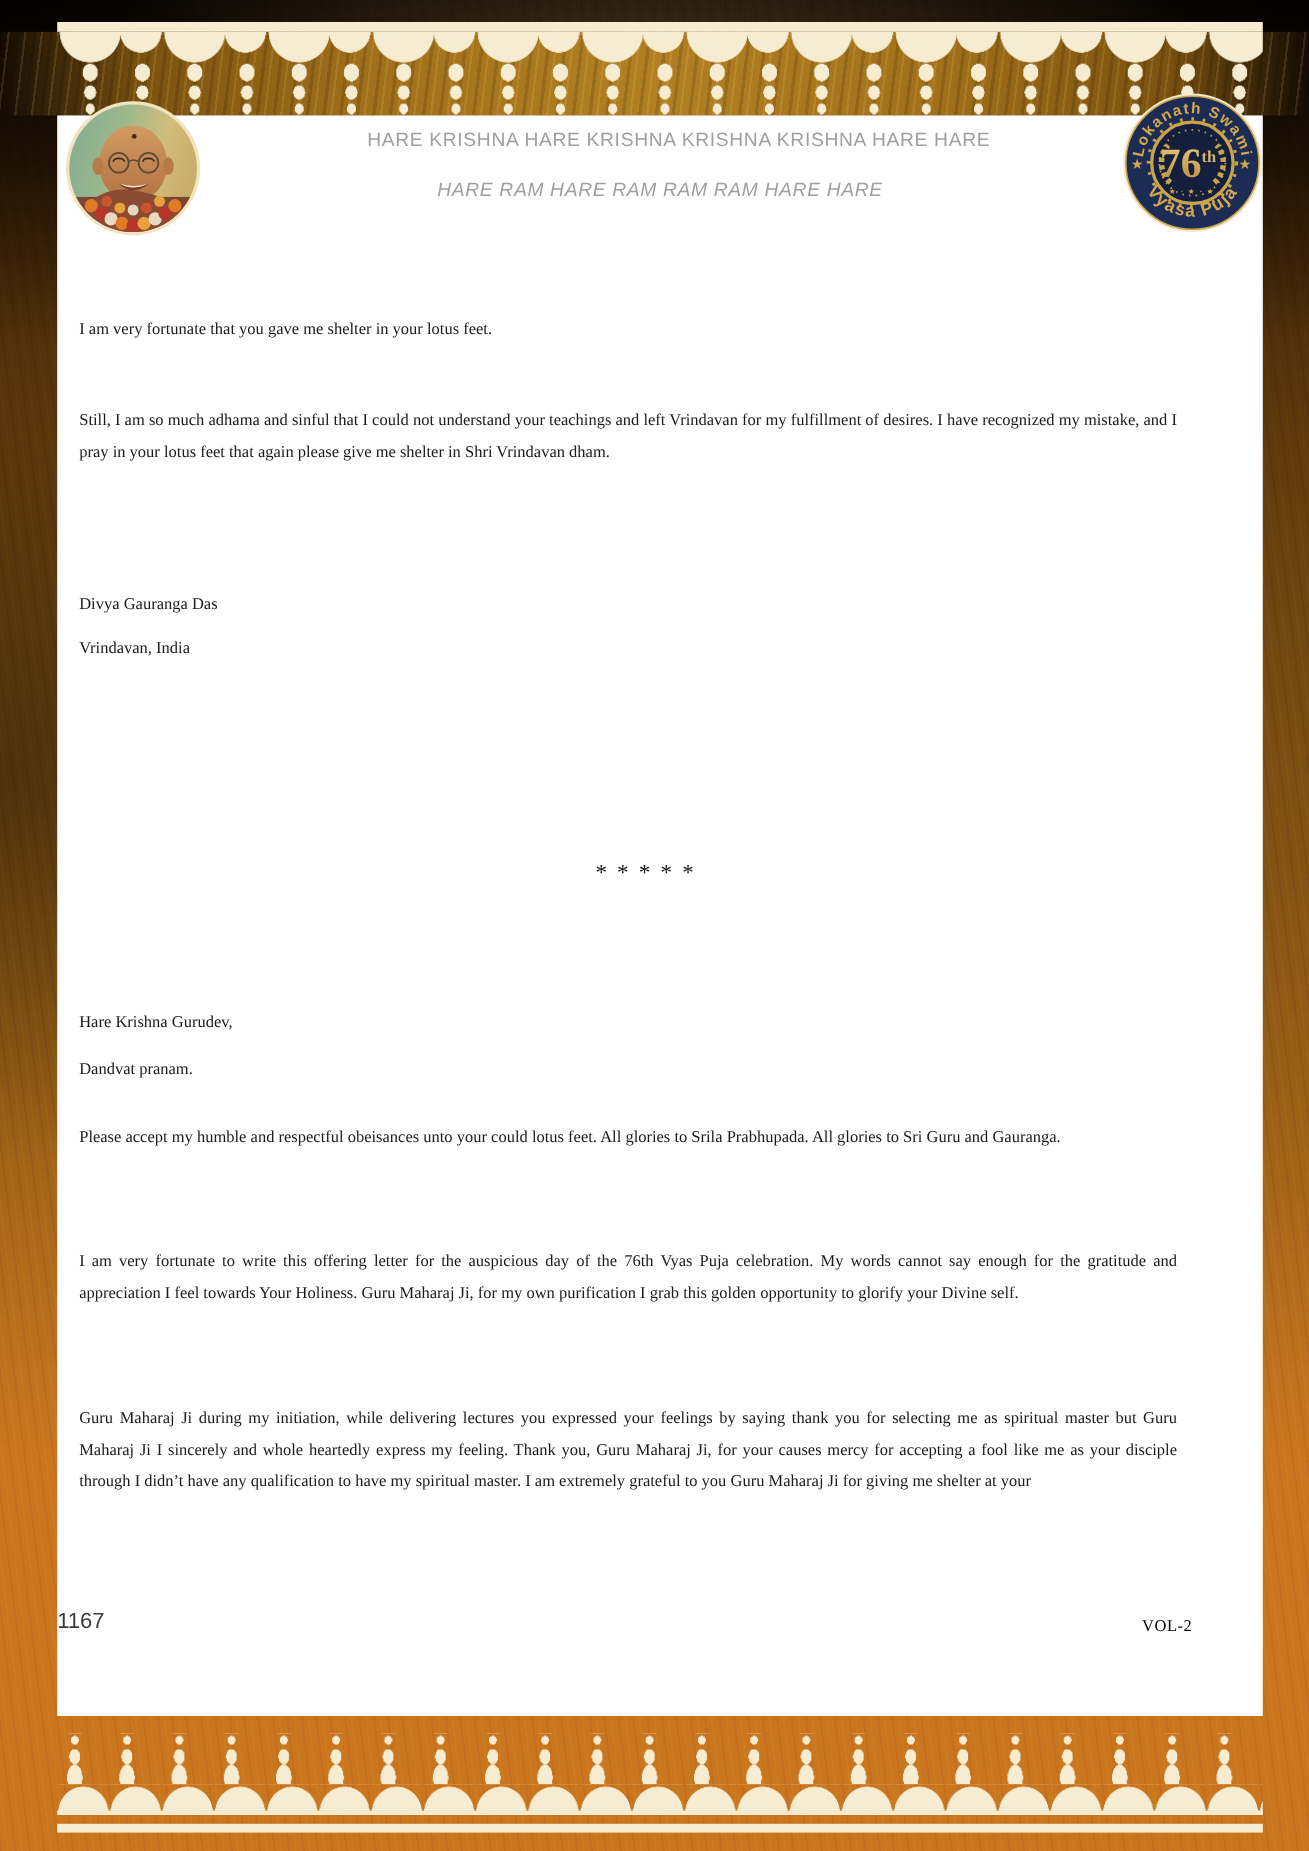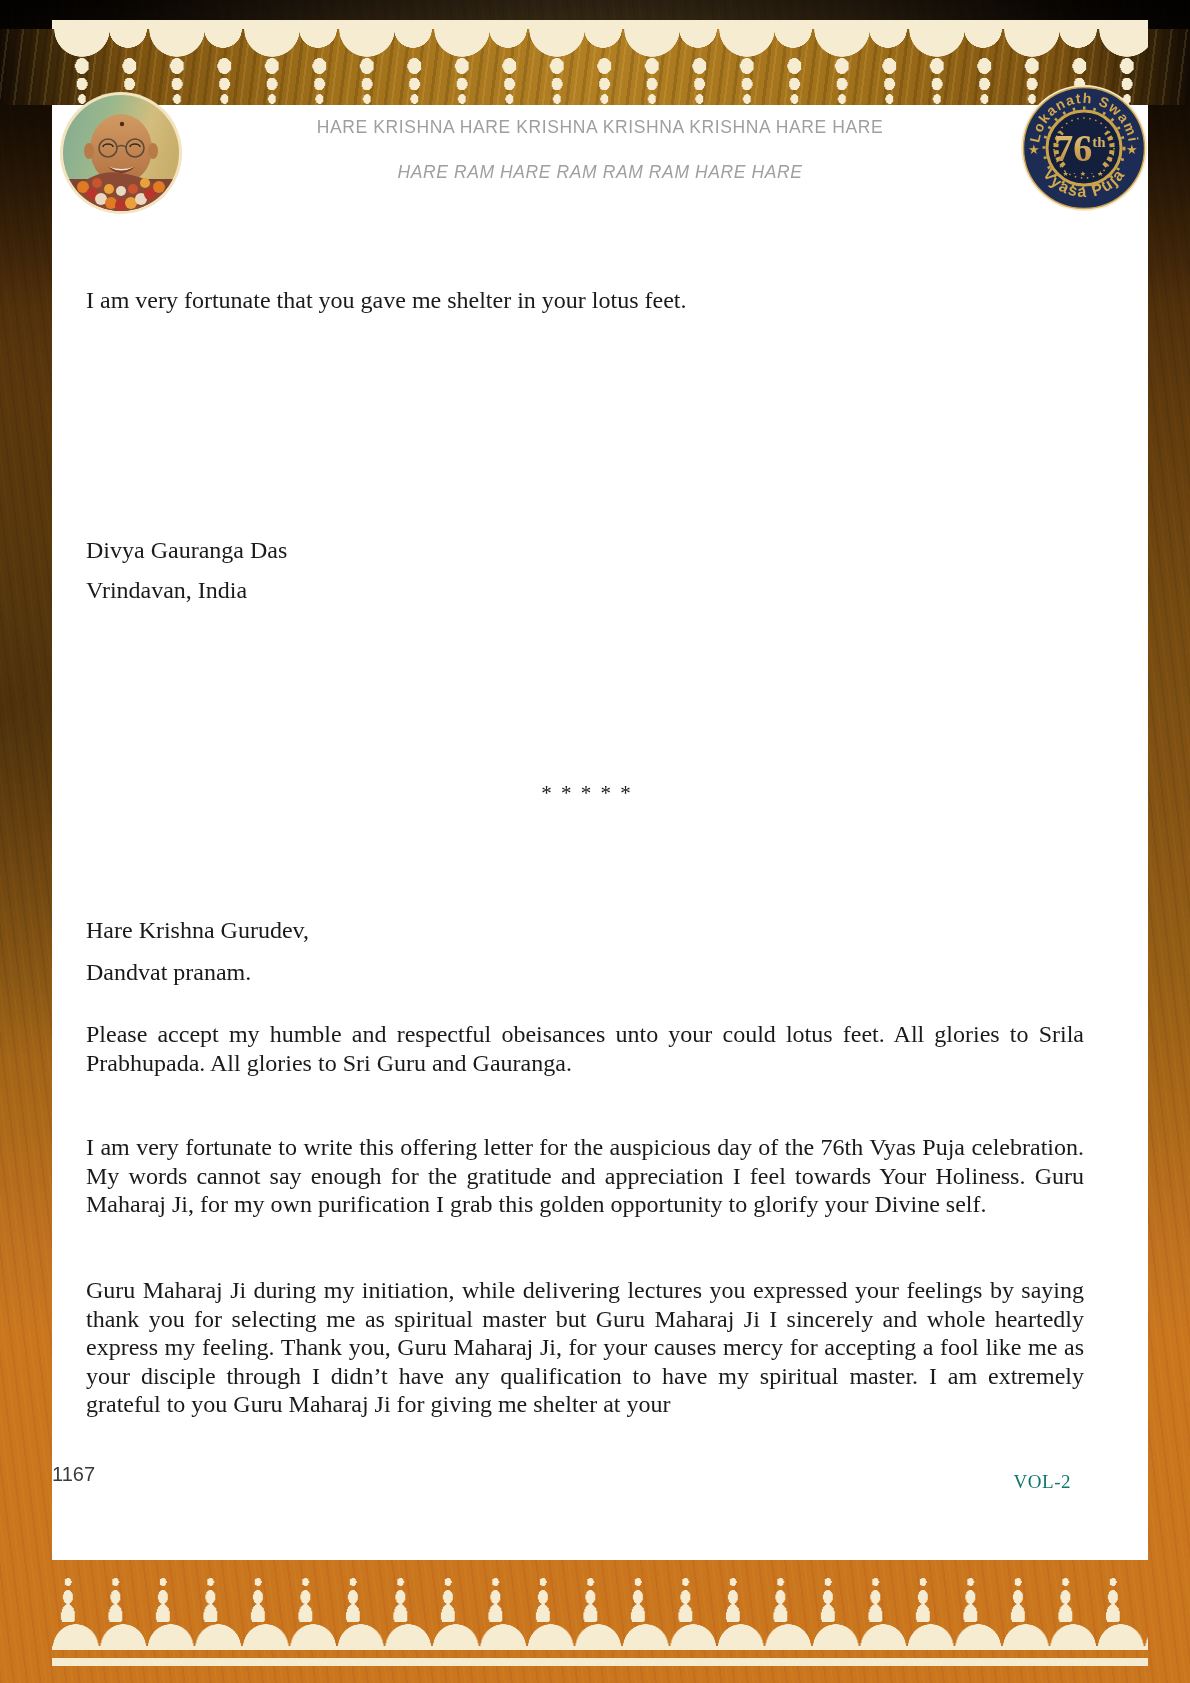--- a/index.html
+++ b/index.html
@@ -28,28 +28,28 @@
       radial-gradient(circle 19px at 76px 0px, #f6ecd2 98%, rgba(246,236,210,0) 100%),
       radial-gradient(ellipse 7px 8px at 30px 37px, #f6ecd2 98%, rgba(246,236,210,0) 100%),
       radial-gradient(ellipse 5.5px 6.5px at 30px 55px, #f6ecd2 98%, rgba(246,236,210,0) 100%),
       radial-gradient(ellipse 4px 5px at 30px 70px, #f6ecd2 98%, rgba(246,236,210,0) 100%);
     background-size:95px 76px,95px 76px,47.5px 76px,47.5px 76px,47.5px 76px;
     background-repeat:repeat-x;}
   
   .page{position:absolute;left:52px;top:105px;width:1096px;height:1455px;background:#ffffff;}
   .mantra{position:absolute;left:0;width:100%;text-align:center;
     font-family:"Liberation Sans",sans-serif;font-size:17.5px;letter-spacing:0.6px;color:#9f9f9f;}
-  .m1{top:12px;} .m2{top:57px;font-style:italic;}
-  .block{position:absolute;left:34px;width:998px;color:#1a1a1a;
-    font-size:24px;line-height:28.5px;text-align:justify;}
+  .m1{top:12px;margin-left:17px;} .m2{top:57px;font-style:italic;}
+  .block{position:absolute;left:20px;width:998px;color:#1a1a1a;
+    font-size:15px;line-height:28.5px;text-align:justify;}
   .single{text-align:left;}
   .sep{position:absolute;left:36px;width:998px;text-align:center;font-size:21px;letter-spacing:2px;color:#1a1a1a;}
   .page-number{position:absolute;left:0;width:100%;
     font-family:"Liberation Sans",sans-serif;font-size:20px;color:#3a3a3a;}
-  .volume{position:absolute;right:77px;font-size:19px;letter-spacing:0.5px;color:#0f766e;}
+  .volume{position:absolute;right:64px;font-size:15px;letter-spacing:0.5px;color:#000000;}
   
   .photo{position:absolute;left:59px;top:91px;width:124px;height:124px;}
   .badge{position:absolute;left:1020px;top:84px;width:128px;height:128px;}
   
   .dots-bottom{position:absolute;left:52px;top:1576px;width:1096px;height:46px;
     background-image:
       radial-gradient(ellipse 3.5px 4px at 16px 6px, #f6ecd2 98%, rgba(246,236,210,0) 100%),
       radial-gradient(ellipse 5px 7px at 16px 21px, #f6ecd2 98%, rgba(246,236,210,0) 100%),
       radial-gradient(ellipse 7px 12px at 16px 40px, #f6ecd2 98%, rgba(246,236,210,0) 100%);
     background-size:47.5px 46px;background-repeat:repeat-x;}
@@ -66,20 +66,21 @@
 
 <div class="top-stripe"></div>
 <div class="gold-band"></div>
 <div class="scallops-top"></div>
 
 <div class="page">
   <div class="mantra m1">HARE KRISHNA HARE KRISHNA KRISHNA KRISHNA HARE HARE</div>
   <div class="mantra m2">HARE RAM HARE RAM RAM RAM HARE HARE</div>
 
   <div class="block single" style="top:181px">I am very fortunate that you gave me shelter in your lotus feet.</div>
+  <div class="block" style="top:263px">Still, I am so much adhama and sinful that I could not understand your teachings and left Vrindavan for my fulfillment of desires. I have recognized my mistake, and I pray in your lotus feet that again please give me shelter in Shri Vrindavan dham.</div>
 
   <div class="block single" style="top:431px">Divya Gauranga Das</div>
   <div class="block single" style="top:471px">Vrindavan, India</div>
 
   <div class="sep" style="top:676px">* * * * *</div>
 
   <div class="block single" style="top:853px">Dandvat pranam.</div>
   <div class="block single" style="top:811px">Hare Krishna Gurudev,</div>
 
   <div class="block" style="top:915px">Please accept my humble and respectful obeisances unto your could lotus feet. All glories to Srila Prabhupada. All glories to Sri Guru and Gauranga.</div>

